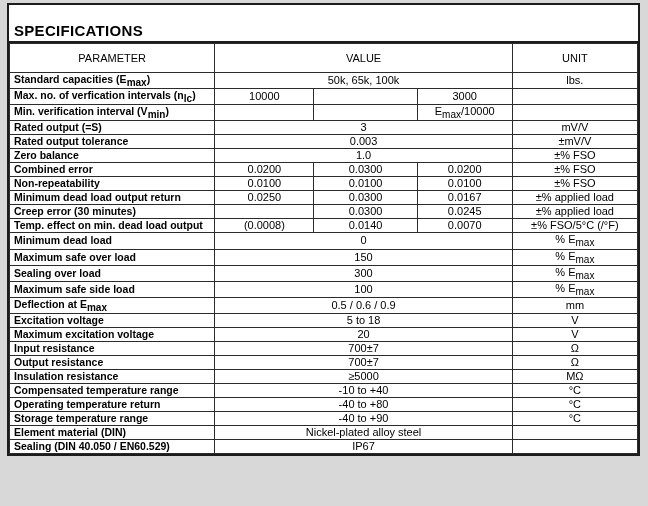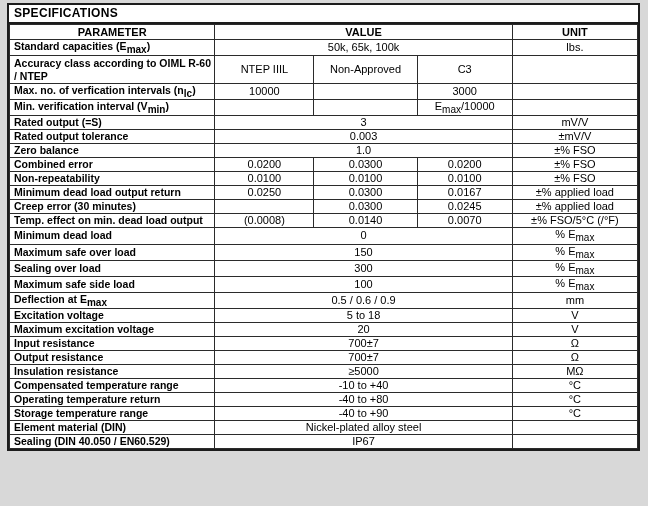--- a/index.html
+++ b/index.html
@@ -11,42 +11,42 @@
     overflow:hidden;
   }
   .sheet{
     position:absolute;left:7px;top:3px;
     width:629px;
     background:#fff;
     border:2px solid #1c1c1c;
   }
   .title-bar{
     font-weight:bold;
-    font-size:12px;
+    font-size:15px;
     letter-spacing:.3px;
-    padding:1px 0 2px 5px;
+    padding:17px 0 2px 5px;
     border-bottom:2px solid #1c1c1c;
     background:#fff;
   }
   table{
     border-collapse:collapse;
     width:100%;
     table-layout:fixed;
   }
   th,td{
     border:1px solid #2b2b2b;
     font-size:11px;
     line-height:13px;
     overflow:hidden;
   }
   thead th{
-    font-weight:bold;
+    font-weight:normal;
     height:14px;
     text-align:center;
-    padding:0 2px;
+    padding:7px 2px;
   }
   tbody td{height:13px;padding:0 2px;}
   tr.tall td{height:27px;}
   td.param{
     font-weight:bold;
     text-align:left;
     padding:0 2px 0 4px;
     font-size:10.5px;
     white-space:nowrap;
   }
@@ -73,27 +73,20 @@
         <th colspan="3">VALUE</th>
         <th>UNIT</th>
       </tr>
     </thead>
     <tbody>
         <tr>
           <td class="param"><span>Standard capacities (E</span><sub>max</sub><span>)</span></td>
           <td colspan="3" class="val">50k, 65k, 100k</td>
           <td class="unit">lbs.</td>
         </tr>
-        <tr class="tall">
-          <td class="param">Accuracy class according to OIML R-60 / NTEP</td>
-          <td class="val">NTEP IIIL</td>
-          <td class="val">Non-Approved</td>
-          <td class="val">C3</td>
-          <td class="unit"></td>
-        </tr>
         <tr>
           <td class="param"><span>Max. no. of verfication intervals (n</span><sub>lc</sub><span>)</span></td>
           <td class="val">10000</td>
           <td class="val"></td>
           <td class="val">3000</td>
           <td class="unit"></td>
         </tr>
         <tr>
           <td class="param"><span>Min. verification interval (V</span><sub>min</sub><span>)</span></td>
           <td class="val"></td>

